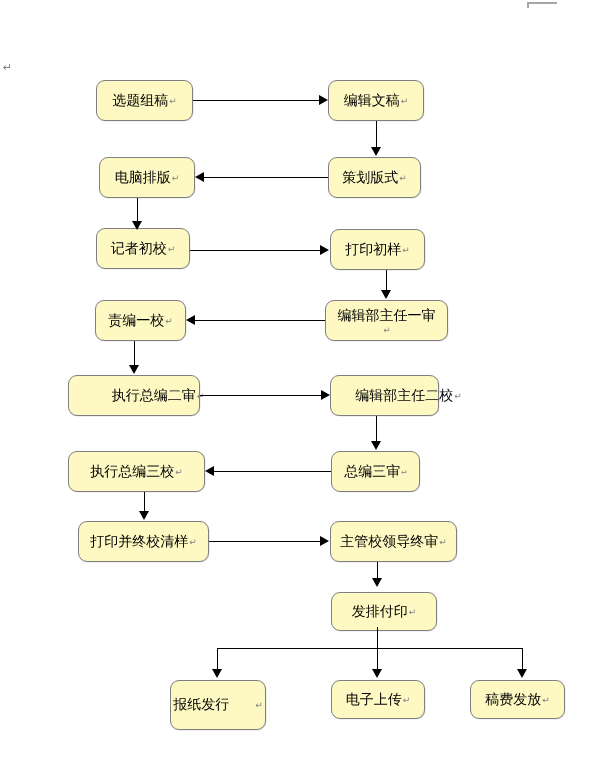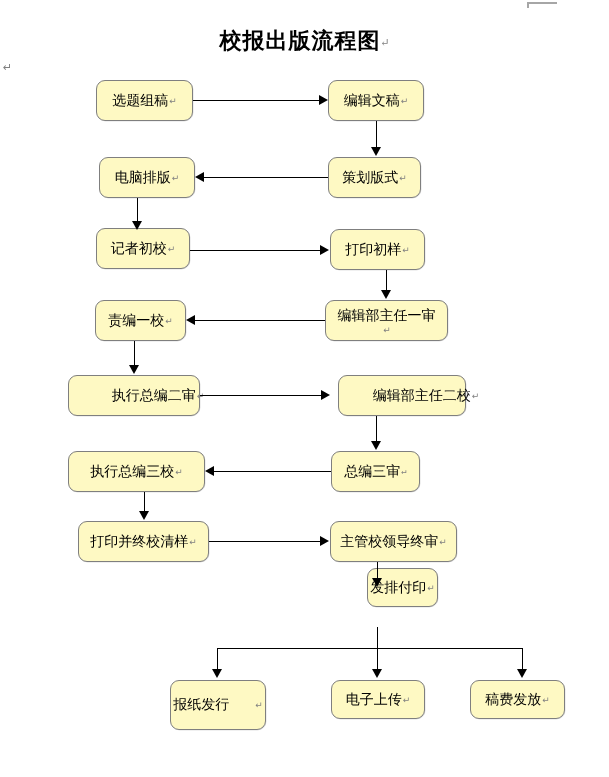--- a/index.html
+++ b/index.html
@@ -120,23 +120,20 @@
   }
 </style>
 </head>
 <body>
 
 <div id="page">
 
   <div class="margin-mark"></div>
   <div class="pilcrow-left">↵</div>
 
-  <div class="title">
-    <span>校报出版流程图</span><span class="pmark">↵</span>
-  </div>
 
   <div class="node" style="left:96px;  top:80px;  width:97px;  height:41px;">
       <span>选题组稿</span>
       <span class="pmark">↵</span>
     </div>
   <div class="node" style="left:328px; top:80px;  width:96px;  height:41px;">
       <span>编辑文稿</span>
       <span class="pmark">↵</span>
     </div>
 
@@ -164,21 +161,21 @@
     </div>
   <div class="node" style="left:325px; top:300px; width:123px; height:41px;flex-direction:column;">
       <span>编辑部主任一审</span>
       <span class="pmark">↵</span>
     </div>
 
   <div class="node" style="left:68px;  top:375px; width:132px; height:41px;padding-left:48px;">
       <span>执行总编二审</span>
       <span class="pmark">↵</span>
     </div>
-  <div class="node" style="left:338px; top:375px; width:128px; height:41px;padding-left:48px;">
+  <div class="node" style="left:330px; top:375px; width:109px; height:41px;padding-left:48px;">
       <span>编辑部主任二校</span>
       <span class="pmark">↵</span>
     </div>
 
   <div class="node" style="left:68px;  top:451px; width:137px; height:41px;">
       <span>执行总编三校</span>
       <span class="pmark">↵</span>
     </div>
   <div class="node" style="left:331px; top:451px; width:89px;  height:41px;font-family:Liberation Mono, monospace;">
       <span>总编三审</span>
@@ -187,21 +184,21 @@
 
   <div class="node" style="left:78px;  top:521px; width:131px; height:41px;">
       <span>打印并终校清样</span>
       <span class="pmark">↵</span>
     </div>
   <div class="node" style="left:330px; top:521px; width:127px; height:41px;">
       <span>主管校领导终审</span>
       <span class="pmark">↵</span>
     </div>
 
-  <div class="node" style="left:331px; top:568px; width:71px;  height:39px;margin-left:36px;">
+  <div class="node" style="left:331px; top:592px; width:106px;  height:39px;">
       <span>发排付印</span>
       <span class="pmark">↵</span>
     </div>
 
   <div class="node" style="left:170px; top:680px; width:96px;  height:50px;gap:25px;">
       <span>报纸发行</span>
       <span class="pmark">↵</span>
     </div>
   <div class="node" style="left:331px; top:680px; width:94px;  height:39px;">
       <span>电子上传</span>

